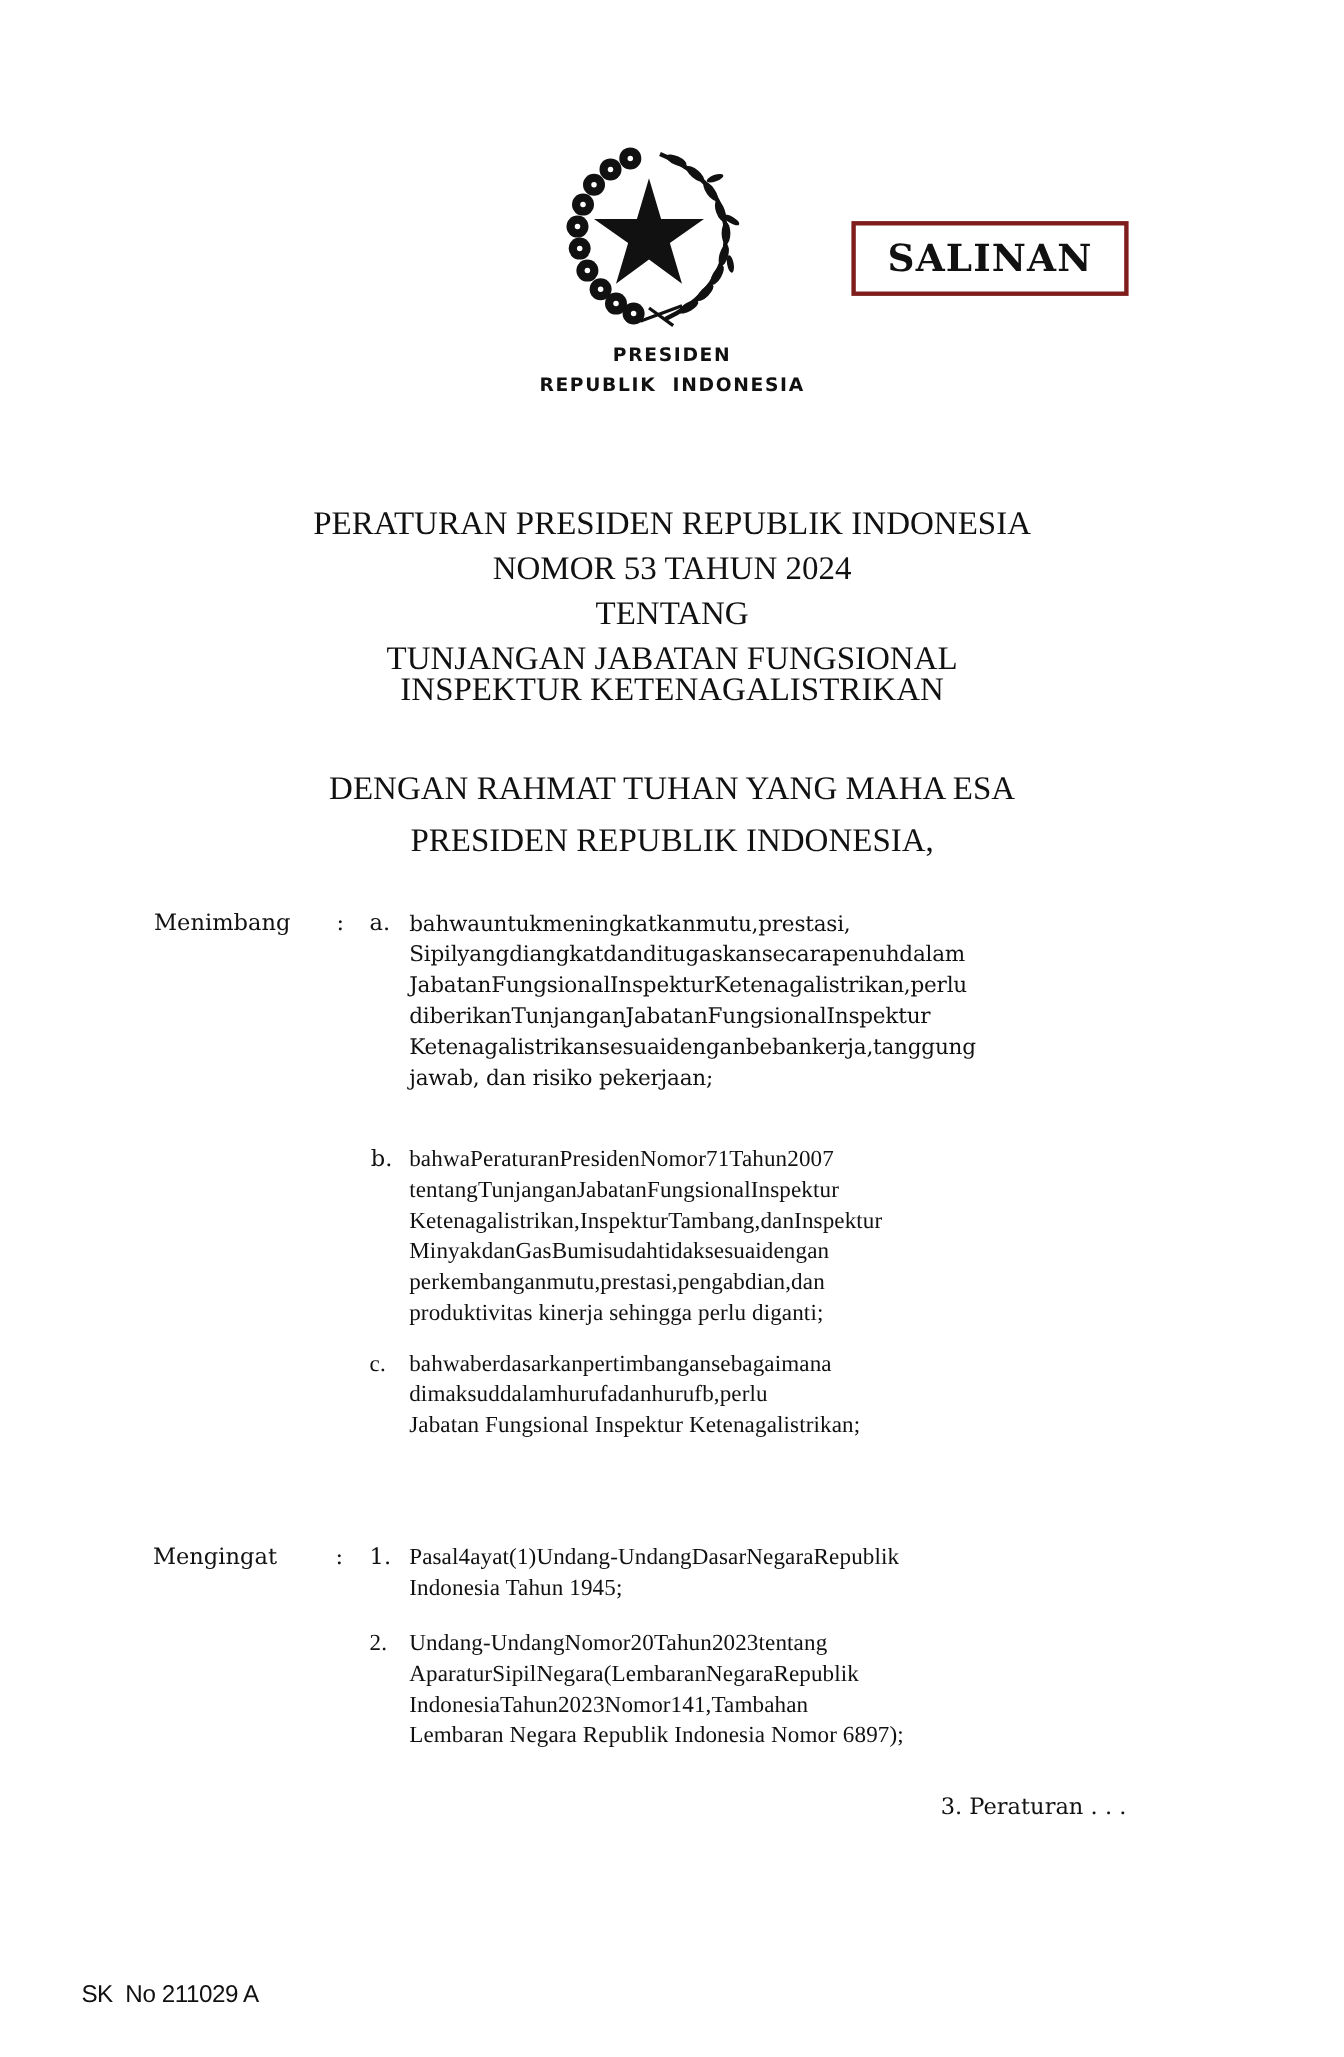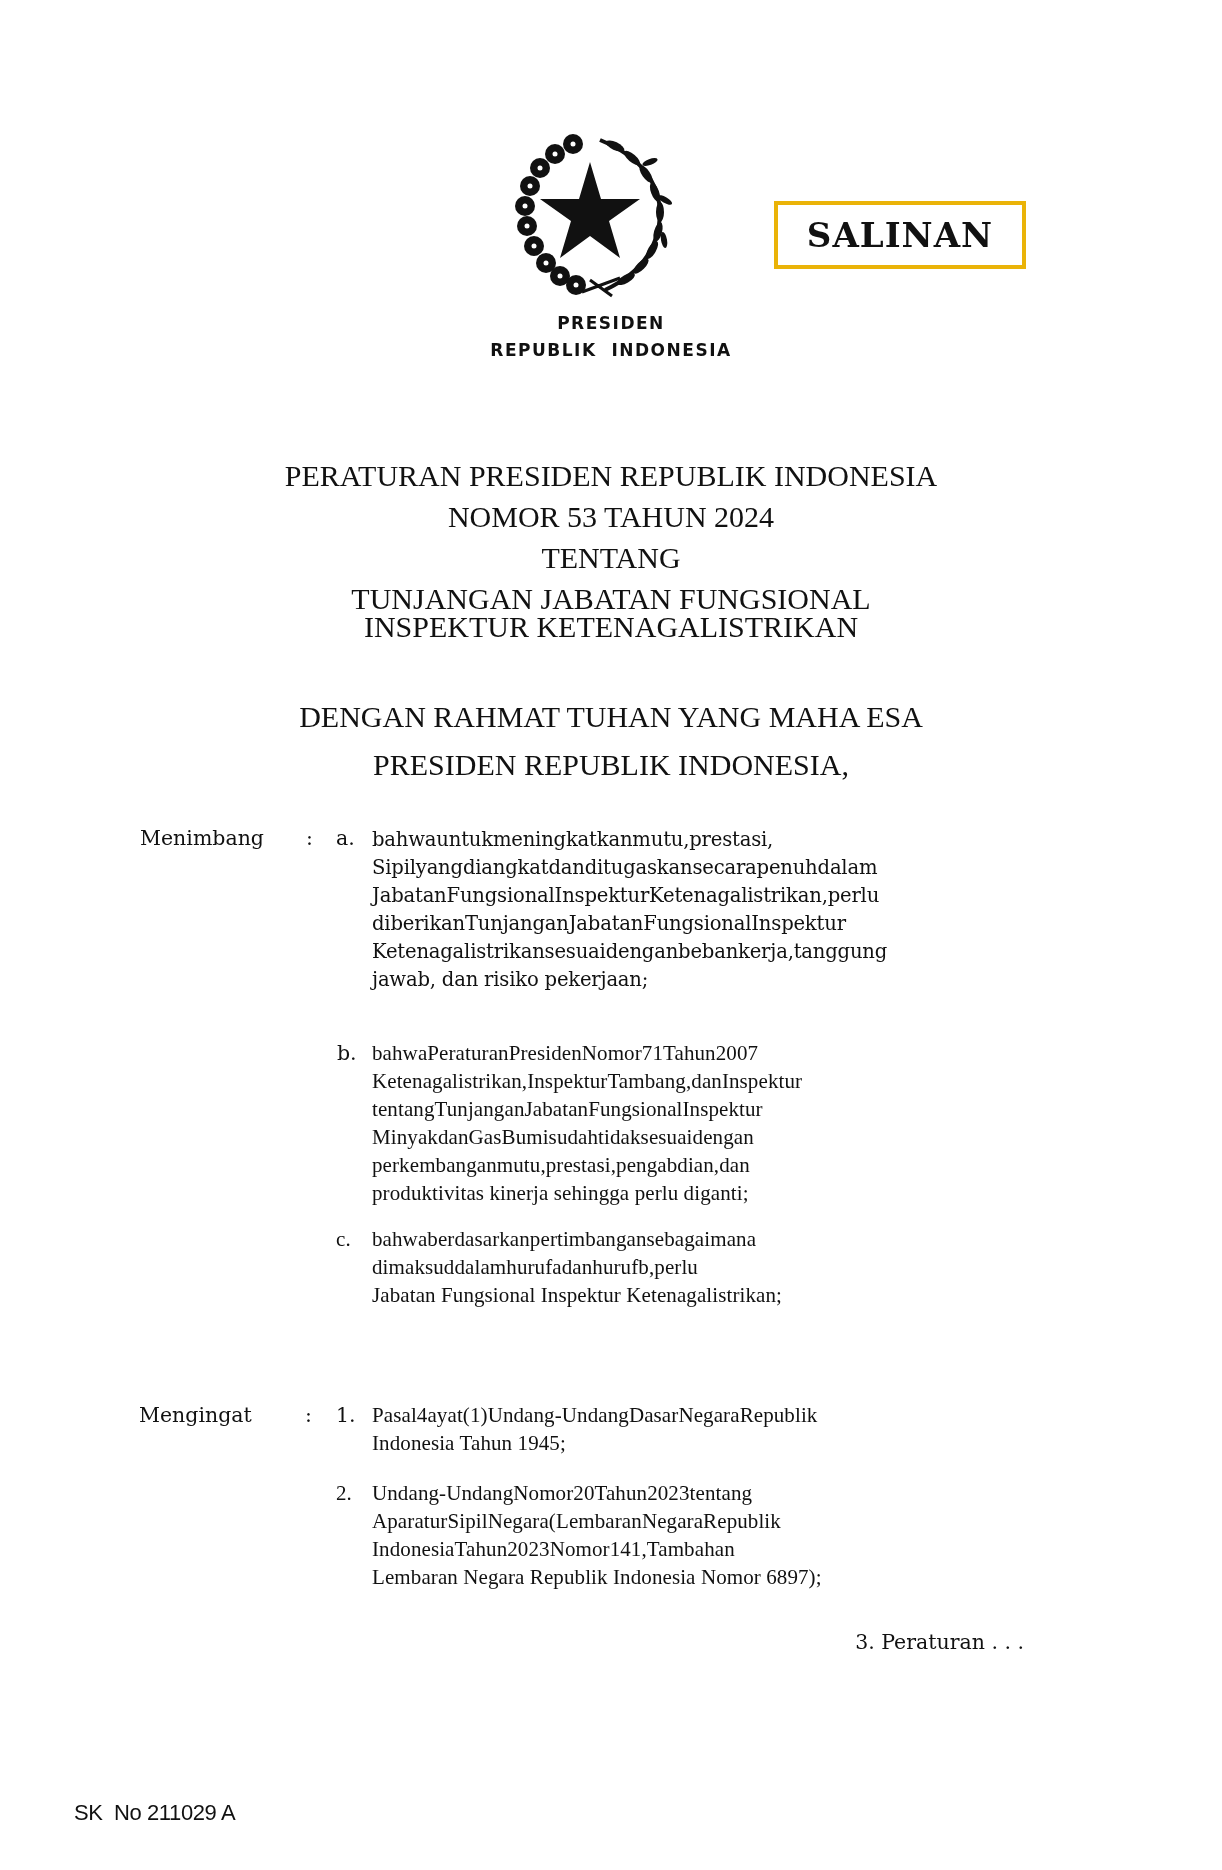--- a/index.html
+++ b/index.html
@@ -5,21 +5,21 @@
   html, body { margin: 0; padding: 0; background: #ffffff; }
   body {
     width: 1222px; height: 1870px; position: relative; overflow: hidden;
     color: #111111;
     font-family: "DejaVu Serif", "Liberation Serif", serif;
   }
   .abs { position: absolute; }
   .seal { left: 510px; top: 130px; width: 165px; height: 170px; }
   .salinan {
     left: 774px; top: 201px; width: 244px; height: 60px;
-    border: 4px solid #eab308; box-sizing: content-box;
+    border: 4px solid #7f1d1d; box-sizing: content-box;
     display: flex; align-items: center; justify-content: center;
     font-family: "DejaVu Serif", serif; font-weight: bold;
     font-size: 34px; letter-spacing: 1px;
   }
   .pres-label {
     left: 0; width: 1222px; text-align: center;
     font-family: "DejaVu Sans", "Liberation Sans", sans-serif;
     font-weight: bold; font-size: 17px; letter-spacing: 1.5px;
   }
   .title-line {
@@ -126,22 +126,22 @@
   <span class="ln jline"><span>Sipil</span><span>yang</span><span>diangkat</span><span>dan</span><span>ditugaskan</span><span>secara</span><span>penuh</span><span>dalam</span></span>
   <span class="ln jline"><span>Jabatan</span><span>Fungsional</span><span>Inspektur</span><span>Ketenagalistrikan,</span><span>perlu</span></span>
   <span class="ln jline"><span>diberikan</span><span>Tunjangan</span><span>Jabatan</span><span>Fungsional</span><span>Inspektur</span></span>
   <span class="ln jline"><span>Ketenagalistrikan</span><span>sesuai</span><span>dengan</span><span>beban</span><span>kerja,</span><span>tanggung</span></span>
   <span class="ln last">jawab, dan risiko pekerjaan;</span>
 </div>
 
 <div class="abs marker" style="left:337px; top:1041px;">b.</div>
 <div class="abs para narrow" style="top:1039px;">
   <span class="ln jline"><span>bahwa</span><span>Peraturan</span><span>Presiden</span><span>Nomor</span><span>71</span><span>Tahun</span><span>2007</span></span>
+  <span class="ln jline"><span>tentang</span><span>Tunjangan</span><span>Jabatan</span><span>Fungsional</span><span>Inspektur</span></span>
   <span class="ln jline"><span>Ketenagalistrikan,</span><span>Inspektur</span><span>Tambang,</span><span>dan</span><span>Inspektur</span></span>
-  <span class="ln jline"><span>tentang</span><span>Tunjangan</span><span>Jabatan</span><span>Fungsional</span><span>Inspektur</span></span>
   <span class="ln jline"><span>Minyak</span><span>dan</span><span>Gas</span><span>Bumi</span><span>sudah</span><span>tidak</span><span>sesuai</span><span>dengan</span></span>
   <span class="ln jline"><span>perkembangan</span><span>mutu,</span><span>prestasi,</span><span>pengabdian,</span><span>dan</span></span>
   <span class="ln last">produktivitas kinerja sehingga perlu diganti;</span>
 </div>
 
 <div class="abs para narrow" style="left:336px; width:40px; top:1225px;">c.</div>
 <div class="abs para narrow" style="top:1225px;">
   <span class="ln jline"><span>bahwa</span><span>berdasarkan</span><span>pertimbangan</span><span>sebagaimana</span></span>
   <span class="ln jline"><span>dimaksud</span><span>dalam</span><span>huruf</span><span>a</span><span>dan</span><span>huruf</span><span>b,</span><span>perlu</span></span>
   <span class="ln last">Jabatan Fungsional Inspektur Ketenagalistrikan;</span>

